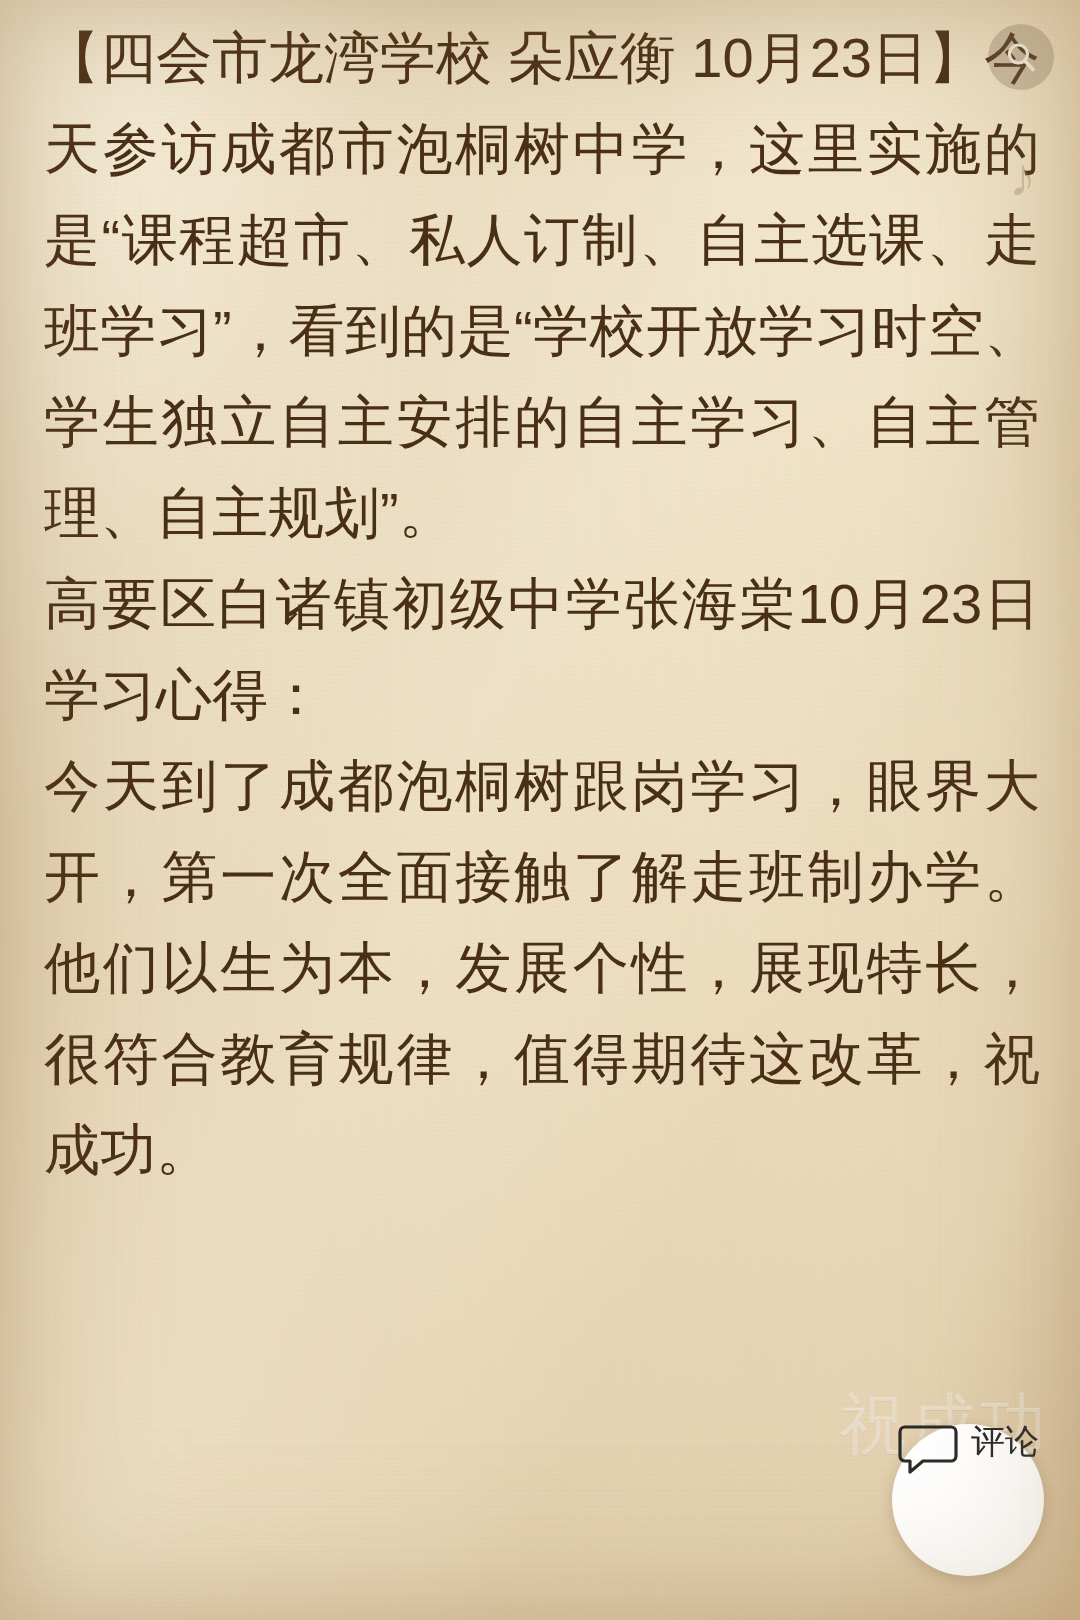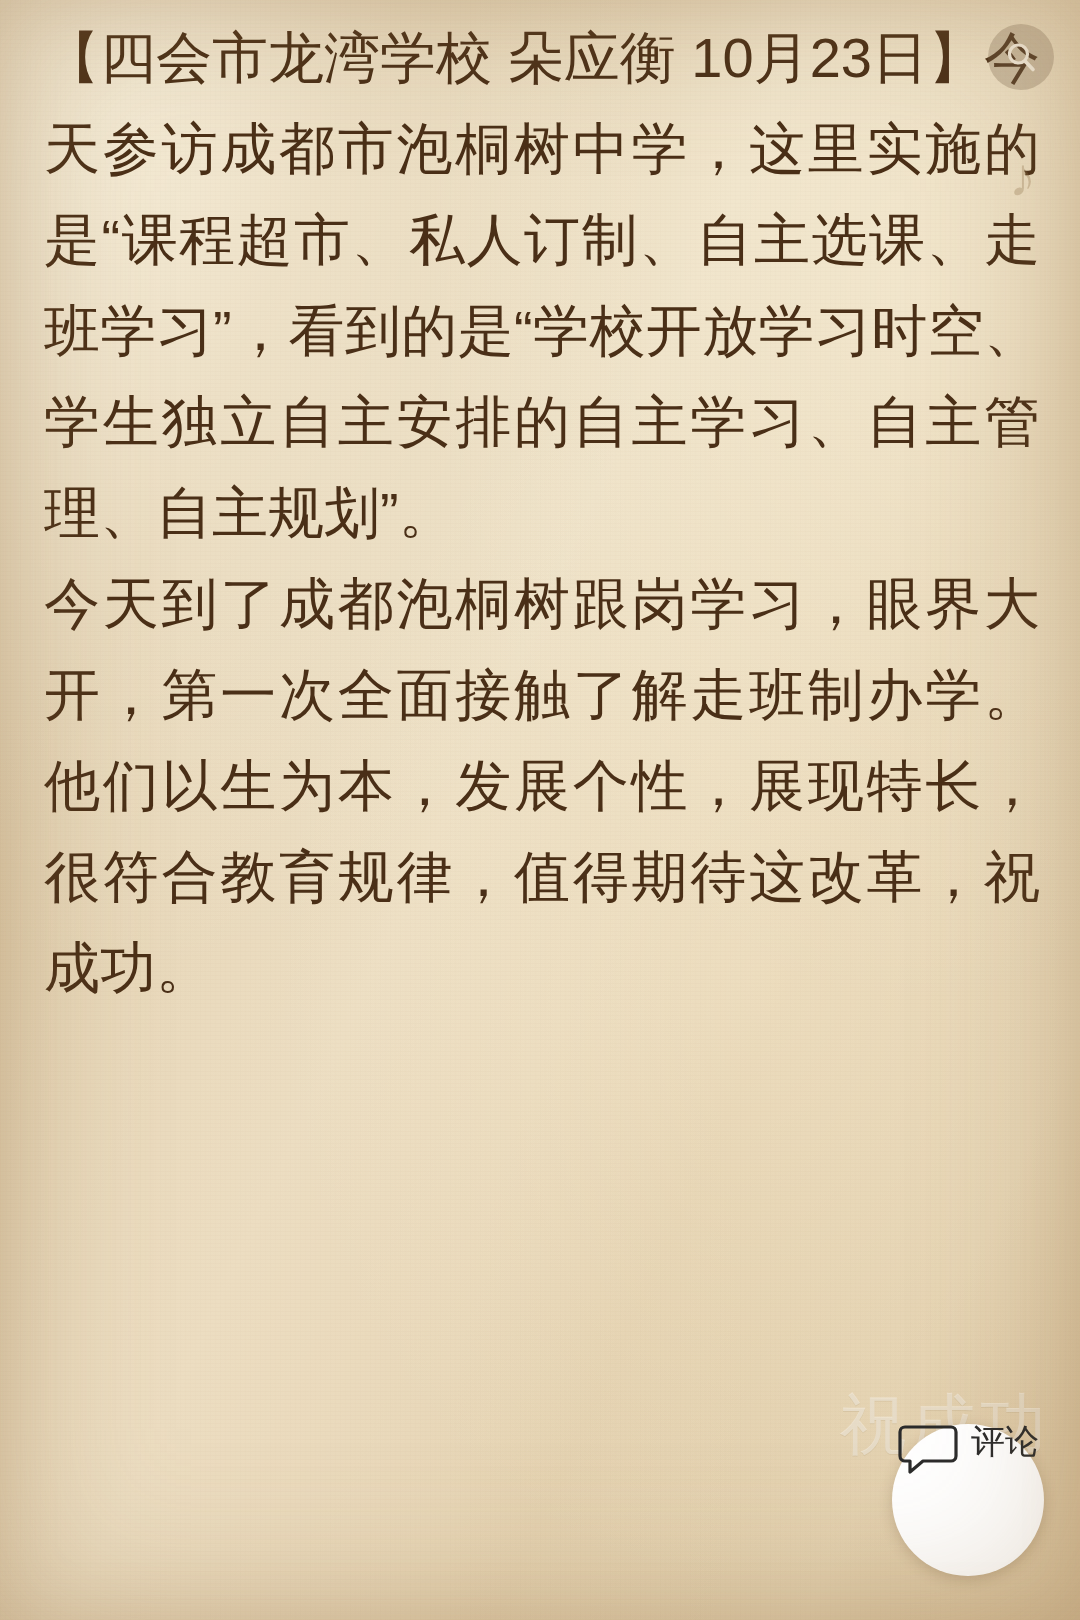--- a/index.html
+++ b/index.html
@@ -137,20 +137,21 @@
 </style>
 </head>
 <body>
 
 <div id="page">
 
   <div id="paper-grain"></div>
 
   <div class="article">
     <p class="para">【四会市龙湾学校 朵应衡 10月23日】今天参访成都市泡桐树中学，这里实施的是“课程超市、私人订制、自主选课、走班学习”，看到的是“学校开放学习时空、学生独立自主安排的自主学习、自主管理、自主规划”。</p>
+    <p class="para">高要区白诸镇初级中学张海棠10月23日学习心得：</p>
     <p class="para">今天到了成都泡桐树跟岗学习，眼界大开，第一次全面接触了解走班制办学。他们以生为本，发展个性，展现特长，很符合教育规律，值得期待这改革，祝成功。</p>
   </div>
 
   <div class="note-watermark">♪</div>
 
   <div class="watermark-text">祝成功</div>
 
   <div class="corner-badge">
     <span>
       <svg width="38" height="38" viewBox="0 0 38 38" aria-hidden="true">

